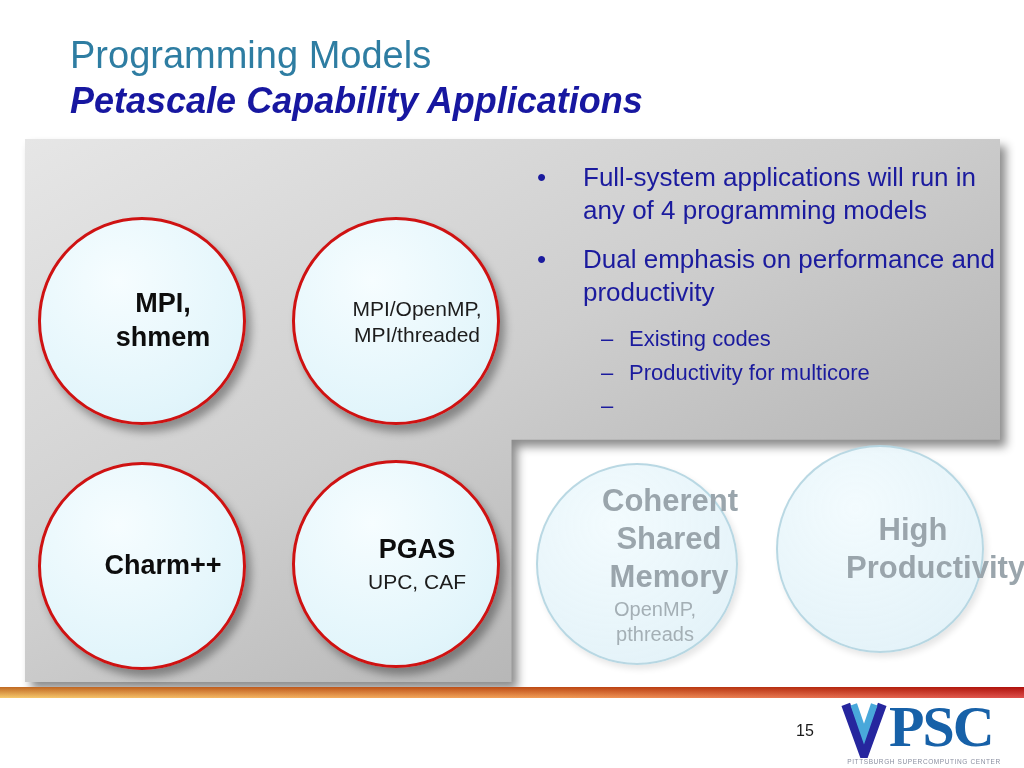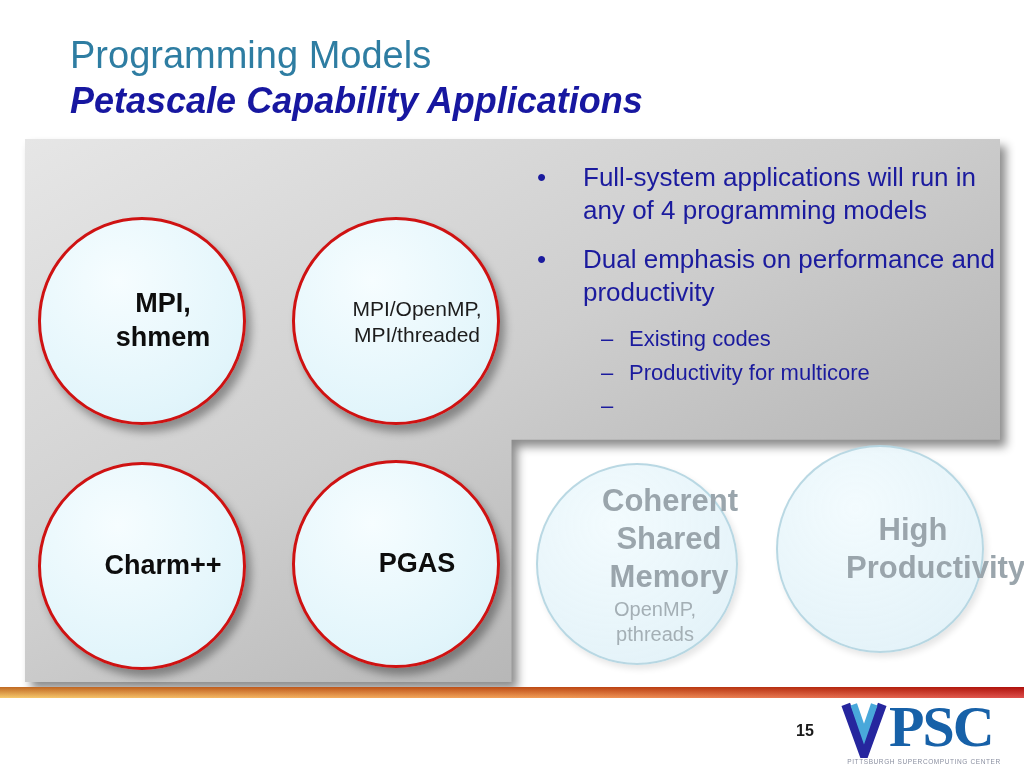--- a/index.html
+++ b/index.html
@@ -46,21 +46,21 @@
   .faded .cname  { color:#9aa5ac; font-size:31px; line-height:1.22;margin-left:28px; }
   .faded .cdetail{ color:#a4afb5; font-size:20px; }
   .c-csm { left:536px; top:463px; width:202px; height:202px; padding-left:36px; }
   .c-hp  { left:776px; top:445px; padding-left:40px; padding-right:2px; }
 
   
   .footer-bar { position:absolute; left:0; top:687px; width:1024px; height:11px;
                 background:
                   linear-gradient(to bottom, rgba(130,10,5,0.45), rgba(255,255,255,0.25)),
                   linear-gradient(to right, #f3b83c 0%, #ec7a1e 55%, #d31410 100%); }
-  .page-number { position:absolute; left:796px; top:722px; font-size:16px; font-weight:bold; color:#1a1a1a; }
+  .page-number { position:absolute; left:796px; top:722px; font-size:16px; font-weight:normal; color:#1a1a1a; }
   .logo { position:absolute; left:841px; top:699px; display:flex; align-items:flex-start; }
   .logo-mark { width:46px; height:57px; margin-top:2px; }
   .logo-text { font-family:"Liberation Serif", serif; font-weight:bold; font-size:58px; line-height:0.95;
                color:#1761a8; letter-spacing:-2px; margin-left:2px; }
   .logo-caption { position:absolute; left:838px; top:758px; width:172px; font-size:6.5px;
                   letter-spacing:0.6px; color:#8a8fa0; text-align:center; white-space:nowrap; }
 </style>
 </head>
 <body>
 
@@ -104,20 +104,21 @@
     <div class="cdetail">MPI/OpenMP,
 MPI/threaded</div>
   </div>
 
   <div class="circle c-charm">
     <div class="cname">Charm++</div>
   </div>
 
   <div class="circle c-pgas">
     <div class="cname">PGAS</div>
+    <div class="cdetail">UPC, CAF</div>
   </div>
 
   <div class="circle faded c-csm">
     <div class="cname">Coherent
 Shared
 Memory</div>
     <div class="cdetail">OpenMP,
 pthreads</div>
   </div>
 

